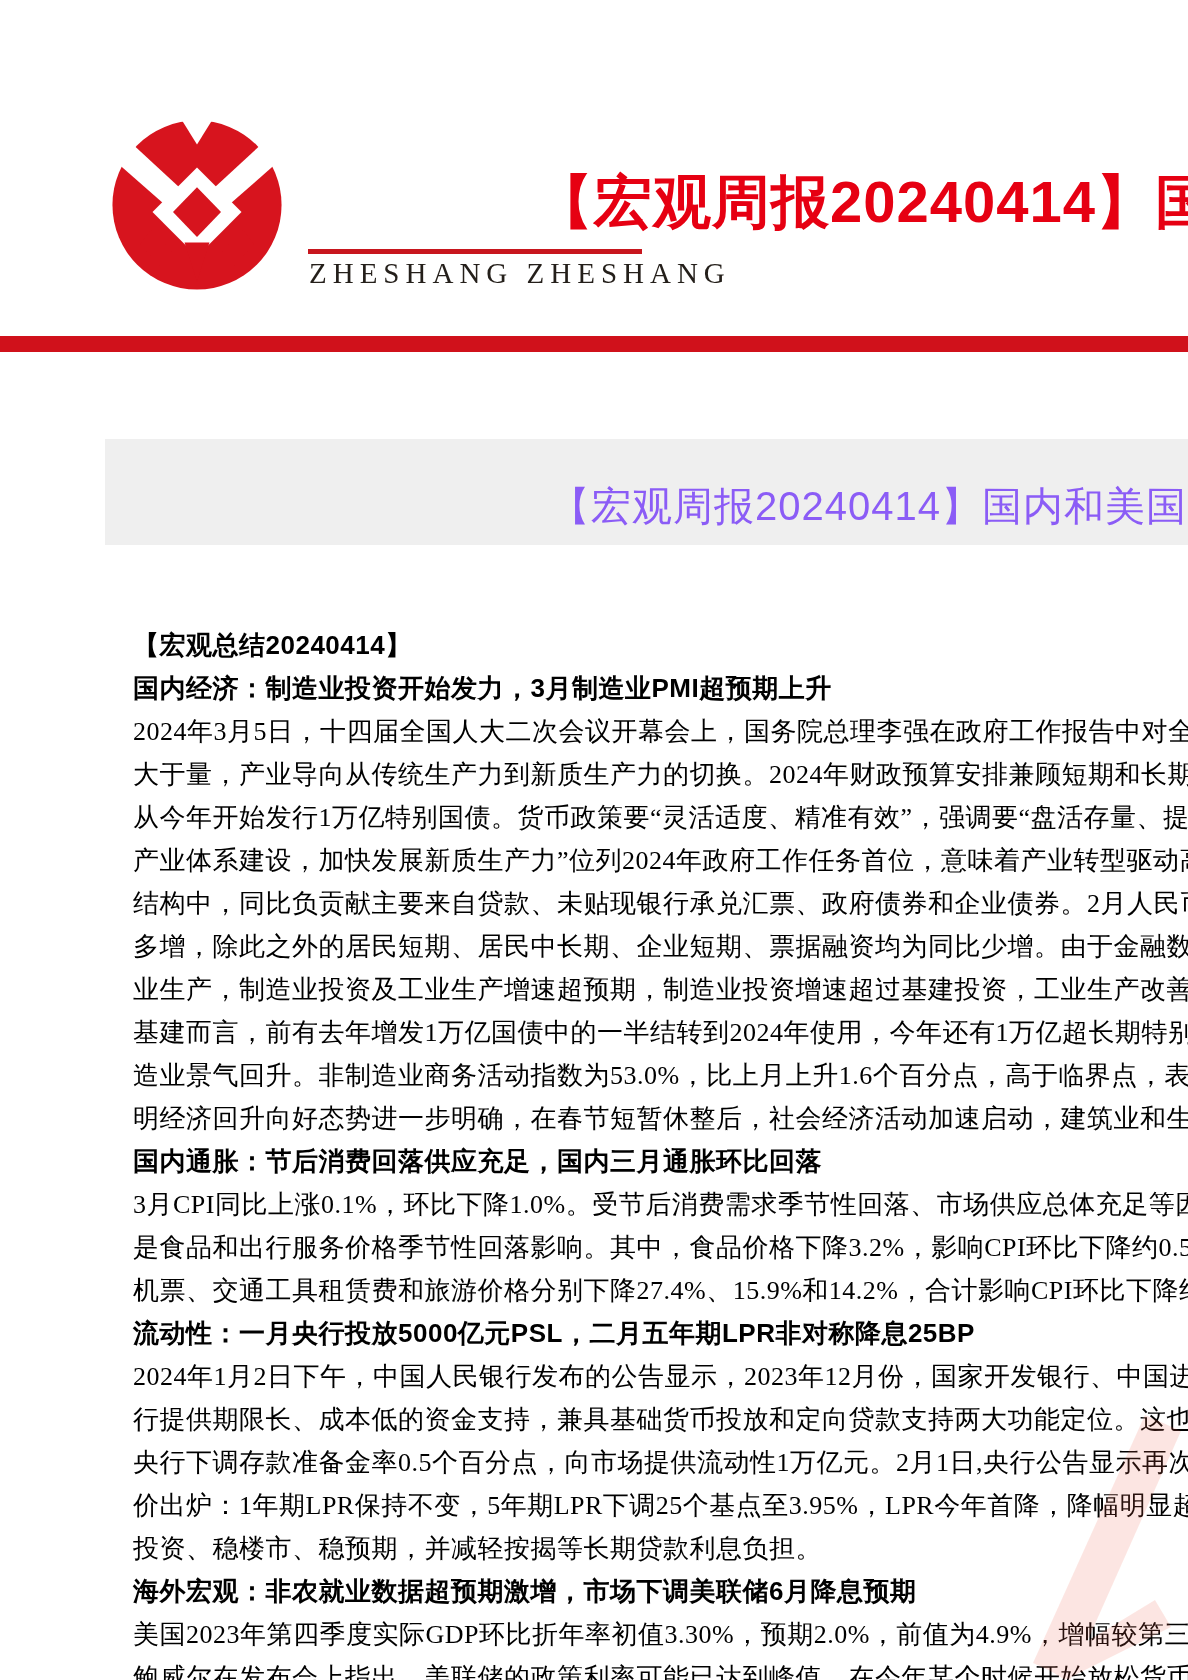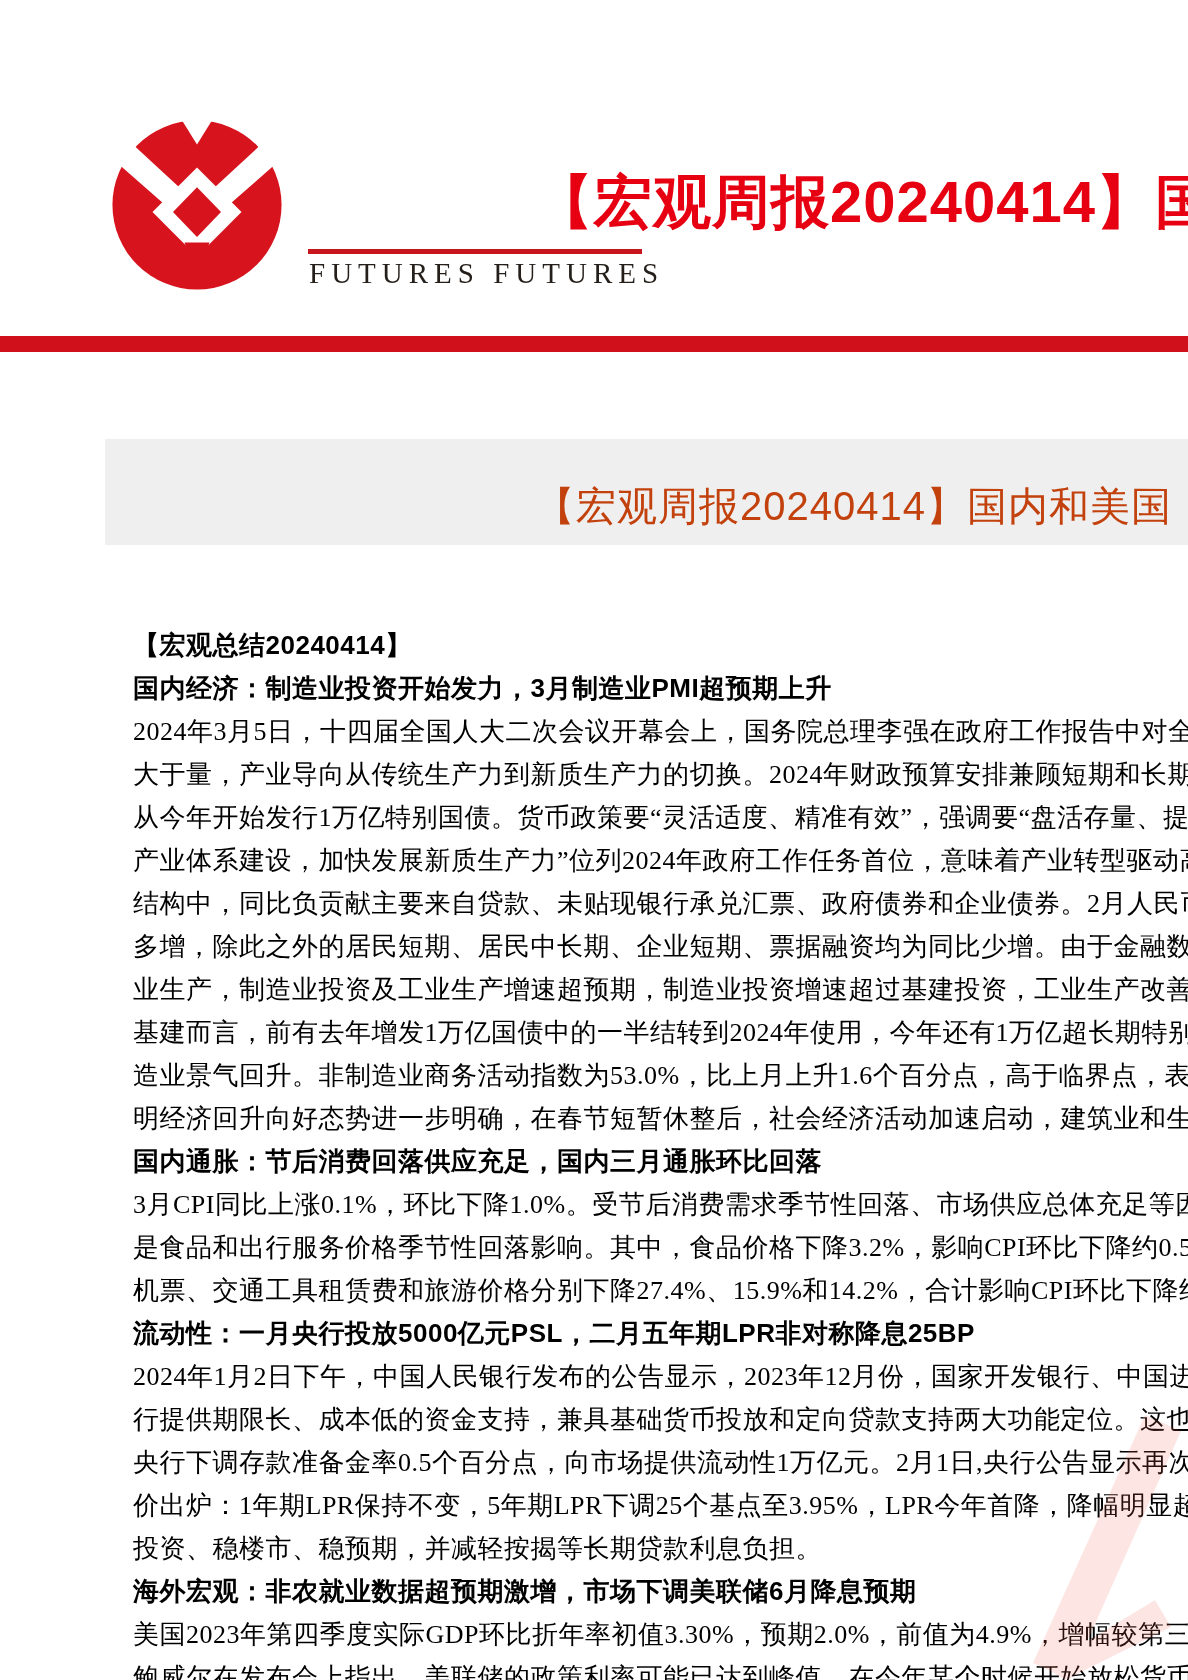--- a/index.html
+++ b/index.html
@@ -29,22 +29,22 @@
     font-family:"Liberation Sans", sans-serif;white-space:nowrap;
     letter-spacing:1px;
   }
 
   
   .red-bar{position:absolute;left:0;top:336px;width:1188px;height:16px;background:#d0111b;}
 
   
   .title-bar{position:absolute;left:105px;top:439px;width:1083px;height:106px;background:#efefef;overflow:hidden;}
   .page-title{
-    position:absolute;left:430px;top:40px;margin:0;
-    font-size:40px;font-weight:500;color:#c2410c;
+    position:absolute;left:445px;top:40px;margin:0;
+    font-size:40px;font-weight:500;color:#8b5cf6;
     font-family:"Liberation Sans", sans-serif;white-space:nowrap;letter-spacing:1px;
   }
 
   
   .article{position:absolute;left:133px;top:624px;width:1200px;}
   .article .line{
     white-space:nowrap;height:43px;line-height:43px;
     font-size:26px;color:#000000;letter-spacing:0.5px;
   }
   .article .line.bold{
@@ -73,21 +73,21 @@
 
     <polygon points="100,80 73,108 100,136 127,108" fill="#d7141e"></polygon>
 
     <polygon points="86,142 114,142 100,186" fill="#d7141e"></polygon>
 
     <polygon points="48,128 72,152 58,168 36,144" fill="#d7141e"></polygon>
     <polygon points="152,128 128,152 142,168 164,144" fill="#d7141e"></polygon>
   </svg>
 
   <div class="brand-underline"></div>
-  <div class="brand-en">FUTURES FUTURES</div>
+  <div class="brand-en">ZHESHANG ZHESHANG</div>
 
   <div class="overlay-title">【宏观周报20240414】国</div>
 
   <div class="red-bar"></div>
 
   <div class="title-bar">
     <h1 class="page-title">【宏观周报20240414】国内和美国</h1>
   </div>
 
   <main class="article" id="article">

